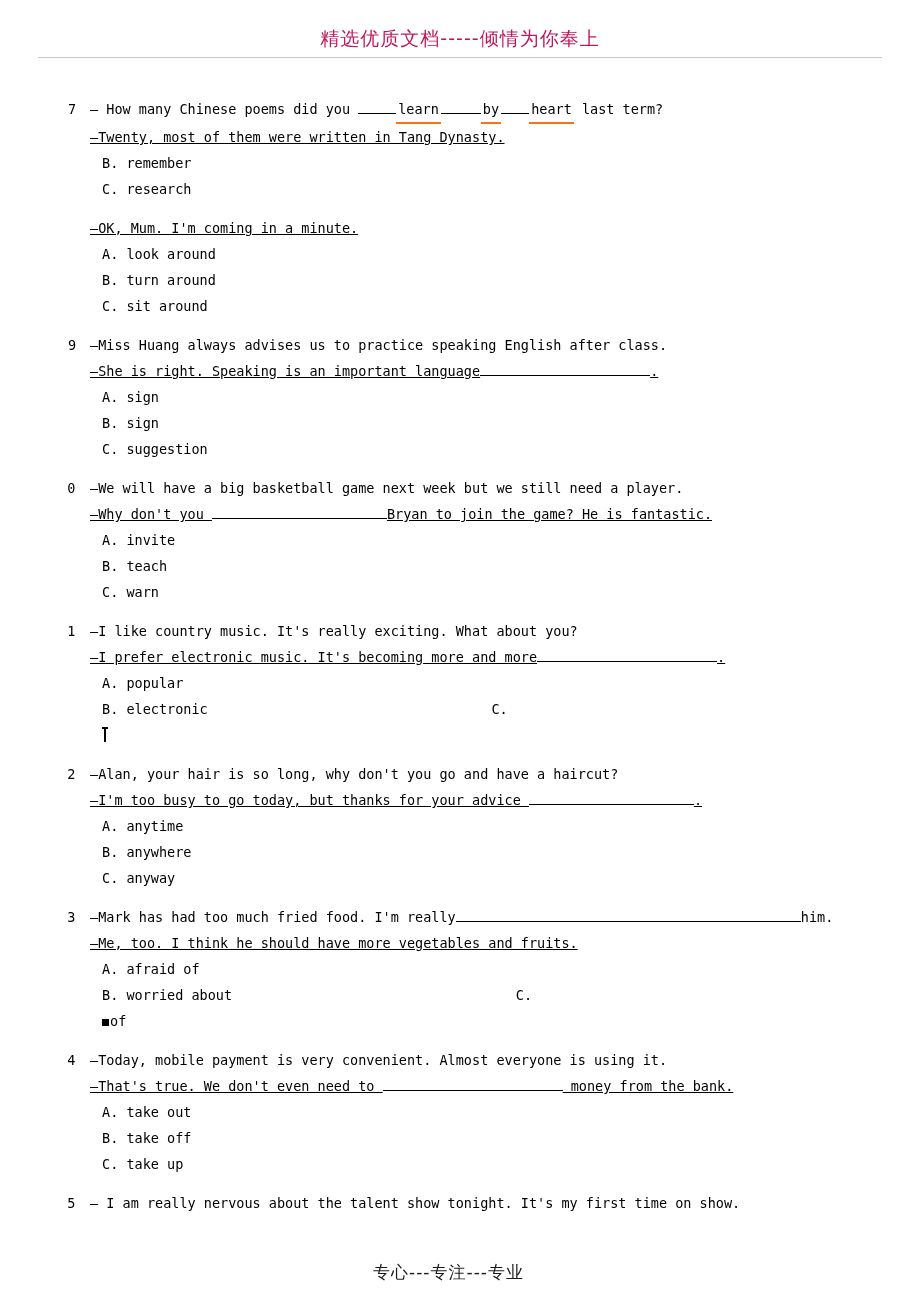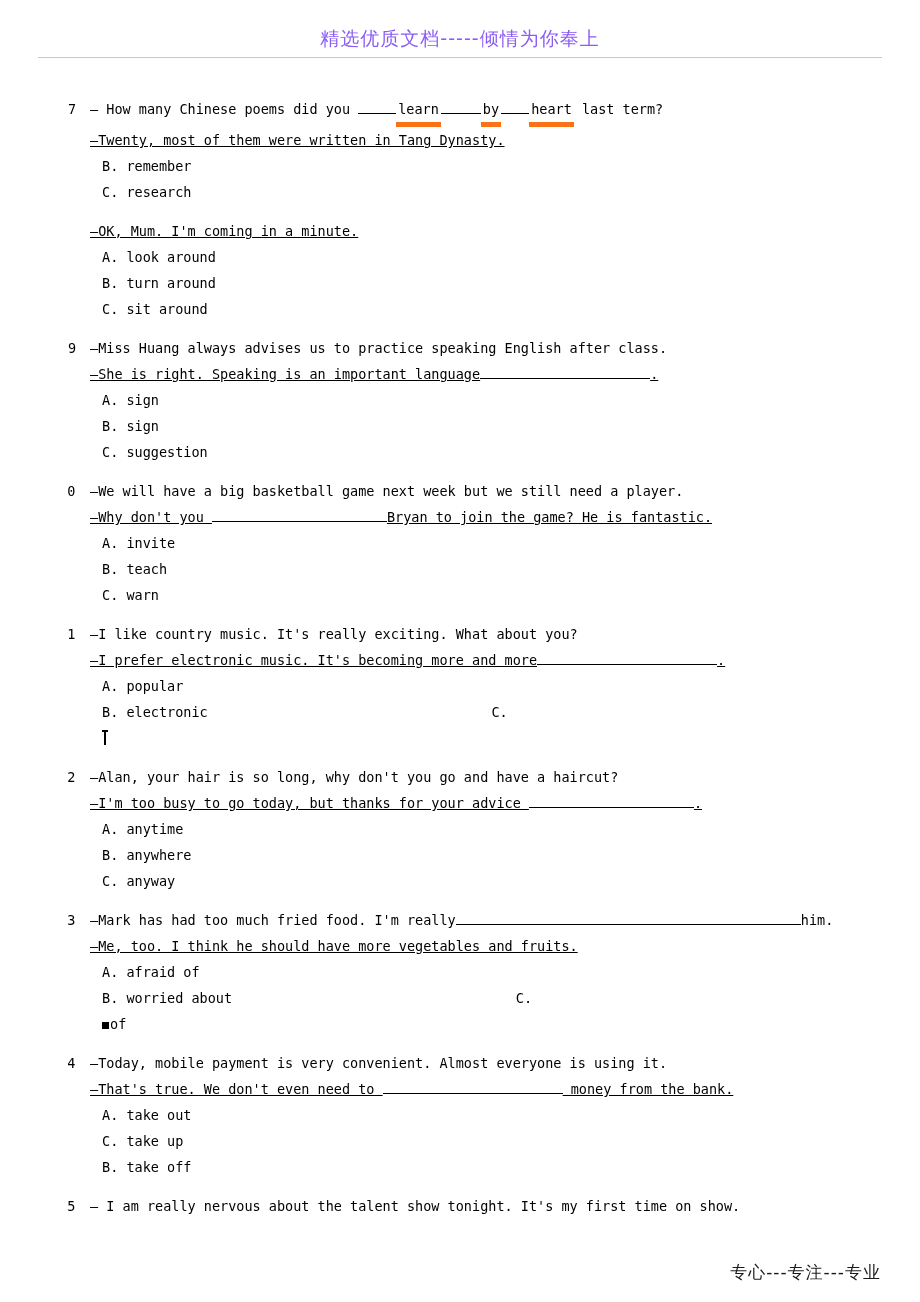--- a/index.html
+++ b/index.html
@@ -30,36 +30,36 @@
   }
   .header-title {
     position: absolute;
     top: 26px;
     left: 0;
     width: 920px;
     text-align: center;
     font-family: "DejaVu Sans", sans-serif;
     font-size: 19px;
     letter-spacing: 1px;
-    color: #8b5cf6;
+    color: #be185d;
     white-space: nowrap;
   }
   .header-rule {
     position: absolute;
     top: 57px;
     left: 38px;
     width: 844px;
     border-top: 1px solid #c8c8c8;
   }
   .footer-title {
     position: absolute;
     bottom: 18px;
-    left: 0;
+    left: 8px;
     width: 881px;
-    text-align: right;
+    text-align: center;
     font-family: "DejaVu Sans", sans-serif;
     font-size: 17px;
     letter-spacing: 1px;
     color: #1a1a1a;
     white-space: nowrap;
   }
   .content {
     position: absolute;
     top: 96px;
     left: 68px;
@@ -112,21 +112,21 @@
     width: 300px;
     text-align: right;
   }
   .blank {
     display: inline-block;
     border-bottom: 1px solid #000;
     vertical-align: baseline;
     height: 15px;
   }
   .ublank {
-    border-bottom: 5px solid #f97316;
+    border-bottom: 2px solid #f97316;
     display: inline-block;
     padding: 0 2px;
   }
   .strike-box {
     display: inline-block;
     width: 7px;
     height: 7px;
     background: #000;
     margin-right: 1px;
     vertical-align: middle;
@@ -242,22 +242,22 @@
     </div>
 
     <div class="qblock">
       <div class="qline">
         <span class="qnum clip"><span>14</span></span><span class="qtext">—Today, mobile payment is very convenient. Almost everyone is using it.</span>
       </div>
       <div class="qline subline">
         <span class="qtext">—That's true. We don't even need to </span><span class="blank" style="width:180px"></span><span class="qtext"> money from the bank.</span>
       </div>
       <div class="opt">A. take out</div>
+      <div class="opt">B. take off</div>
       <div class="opt">C. take up</div>
-      <div class="opt">B. take off</div>
     </div>
 
     <div class="qblock">
       <div class="qline">
         <span class="qnum clip"><span>15</span></span><span class="qtext">— I am really nervous about the talent show tonight. It's my first time on show.</span>
       </div>
     </div>
 
   </div>
 

